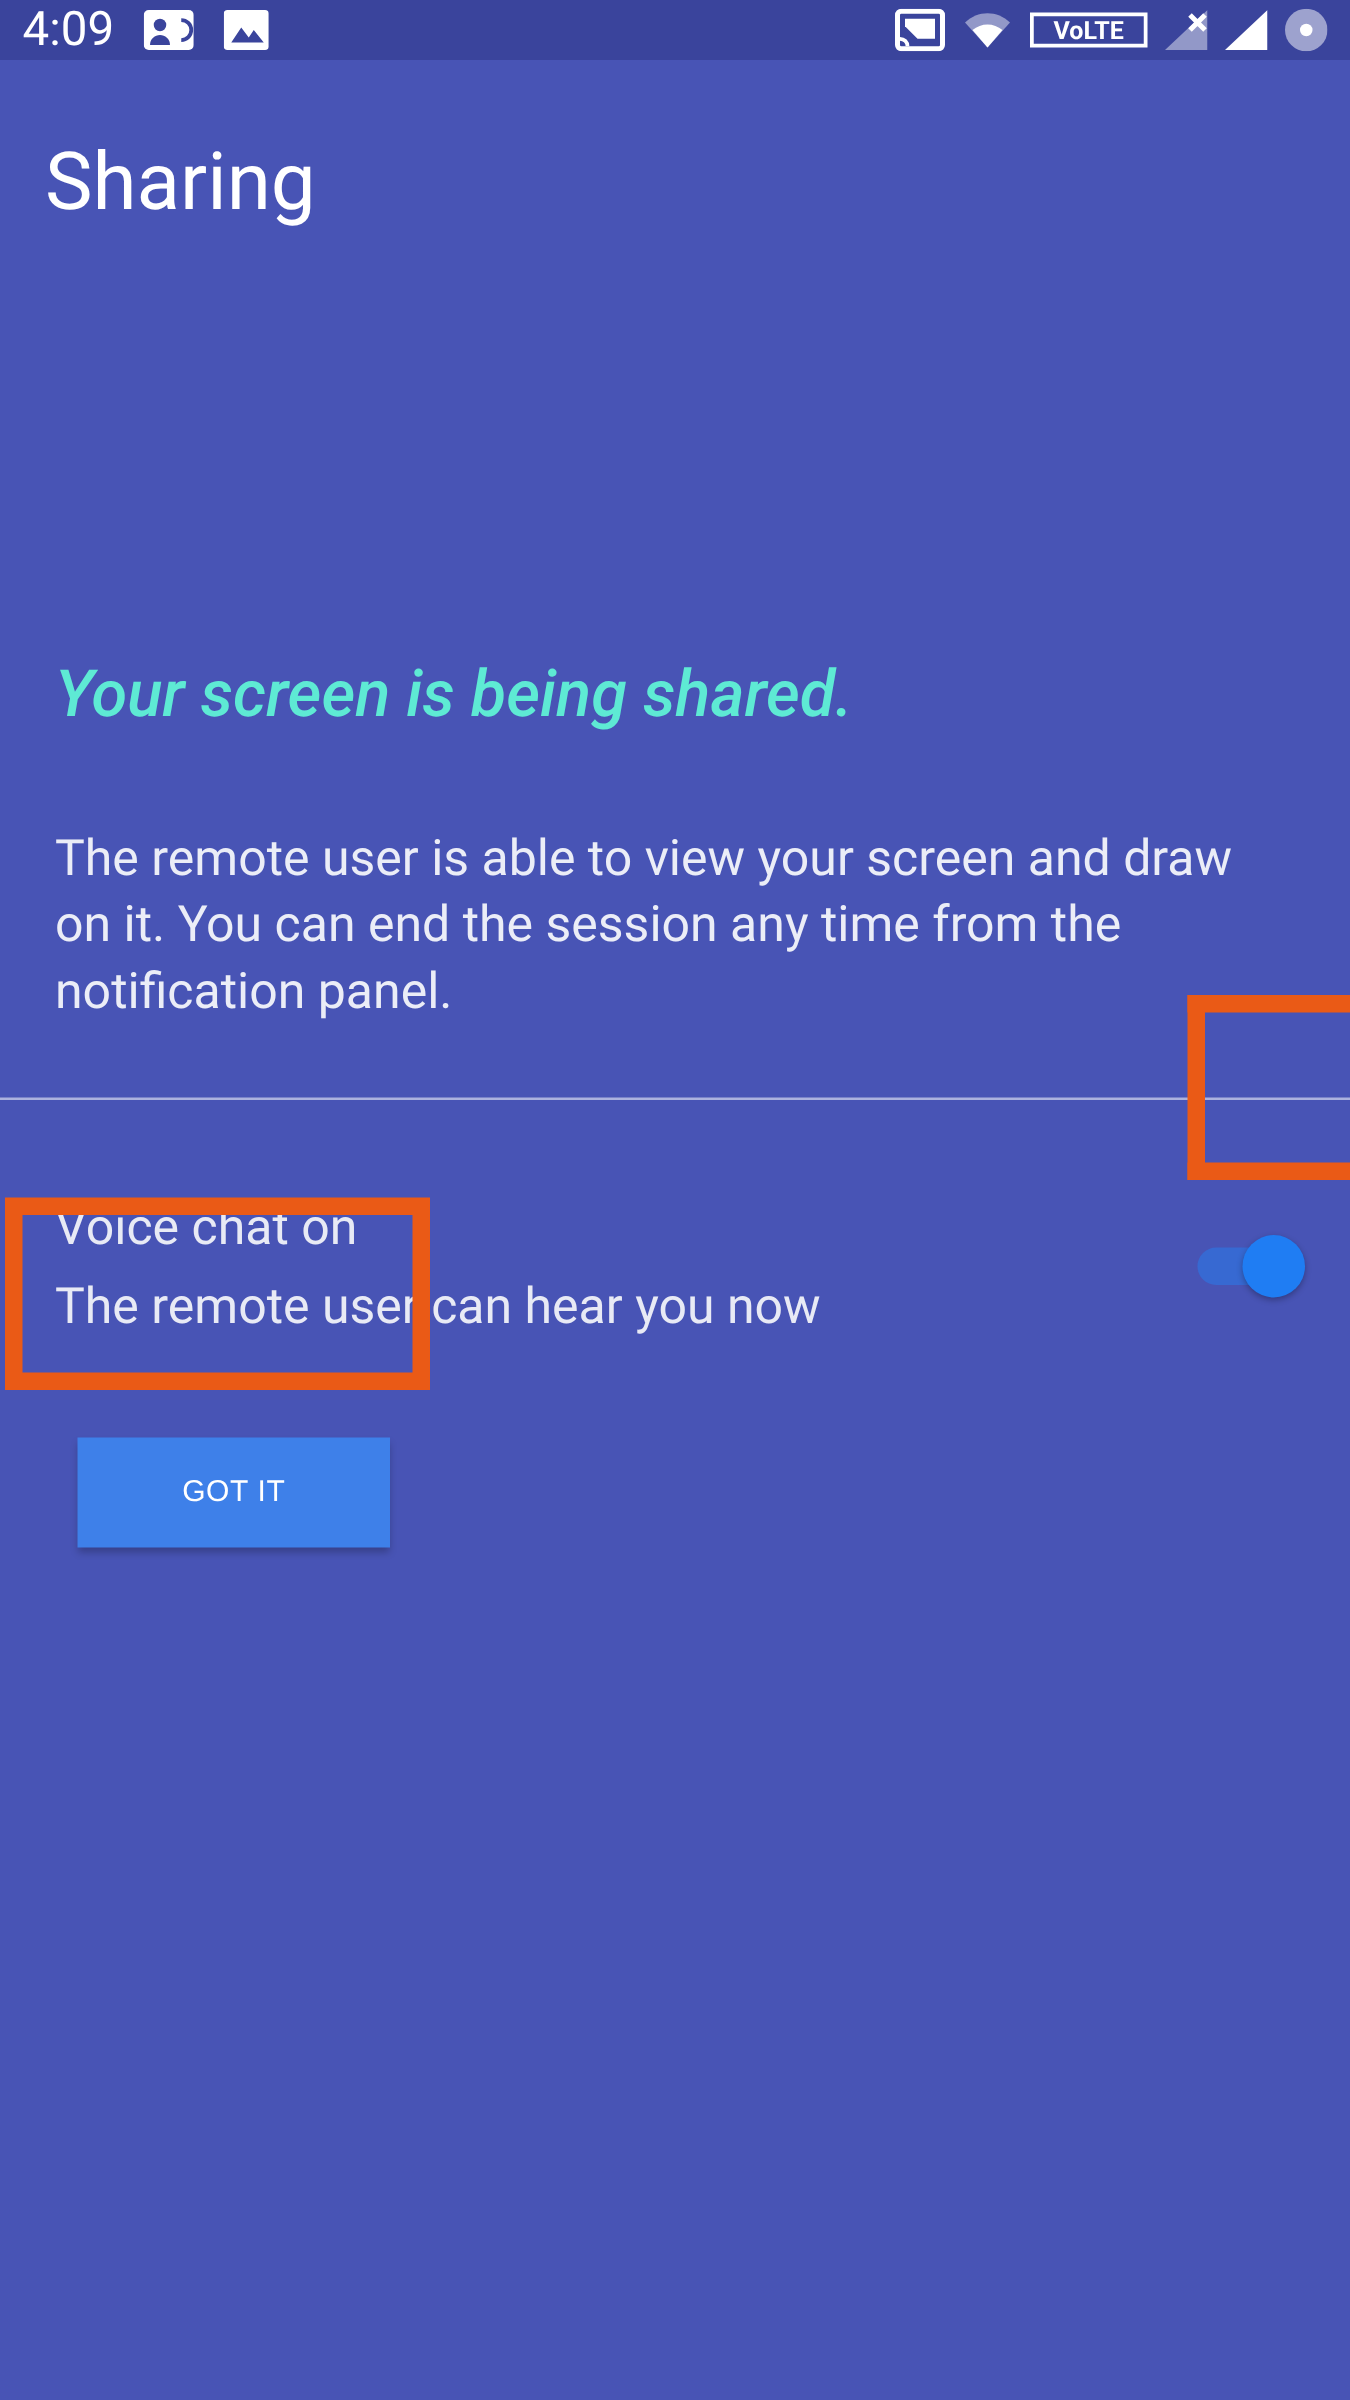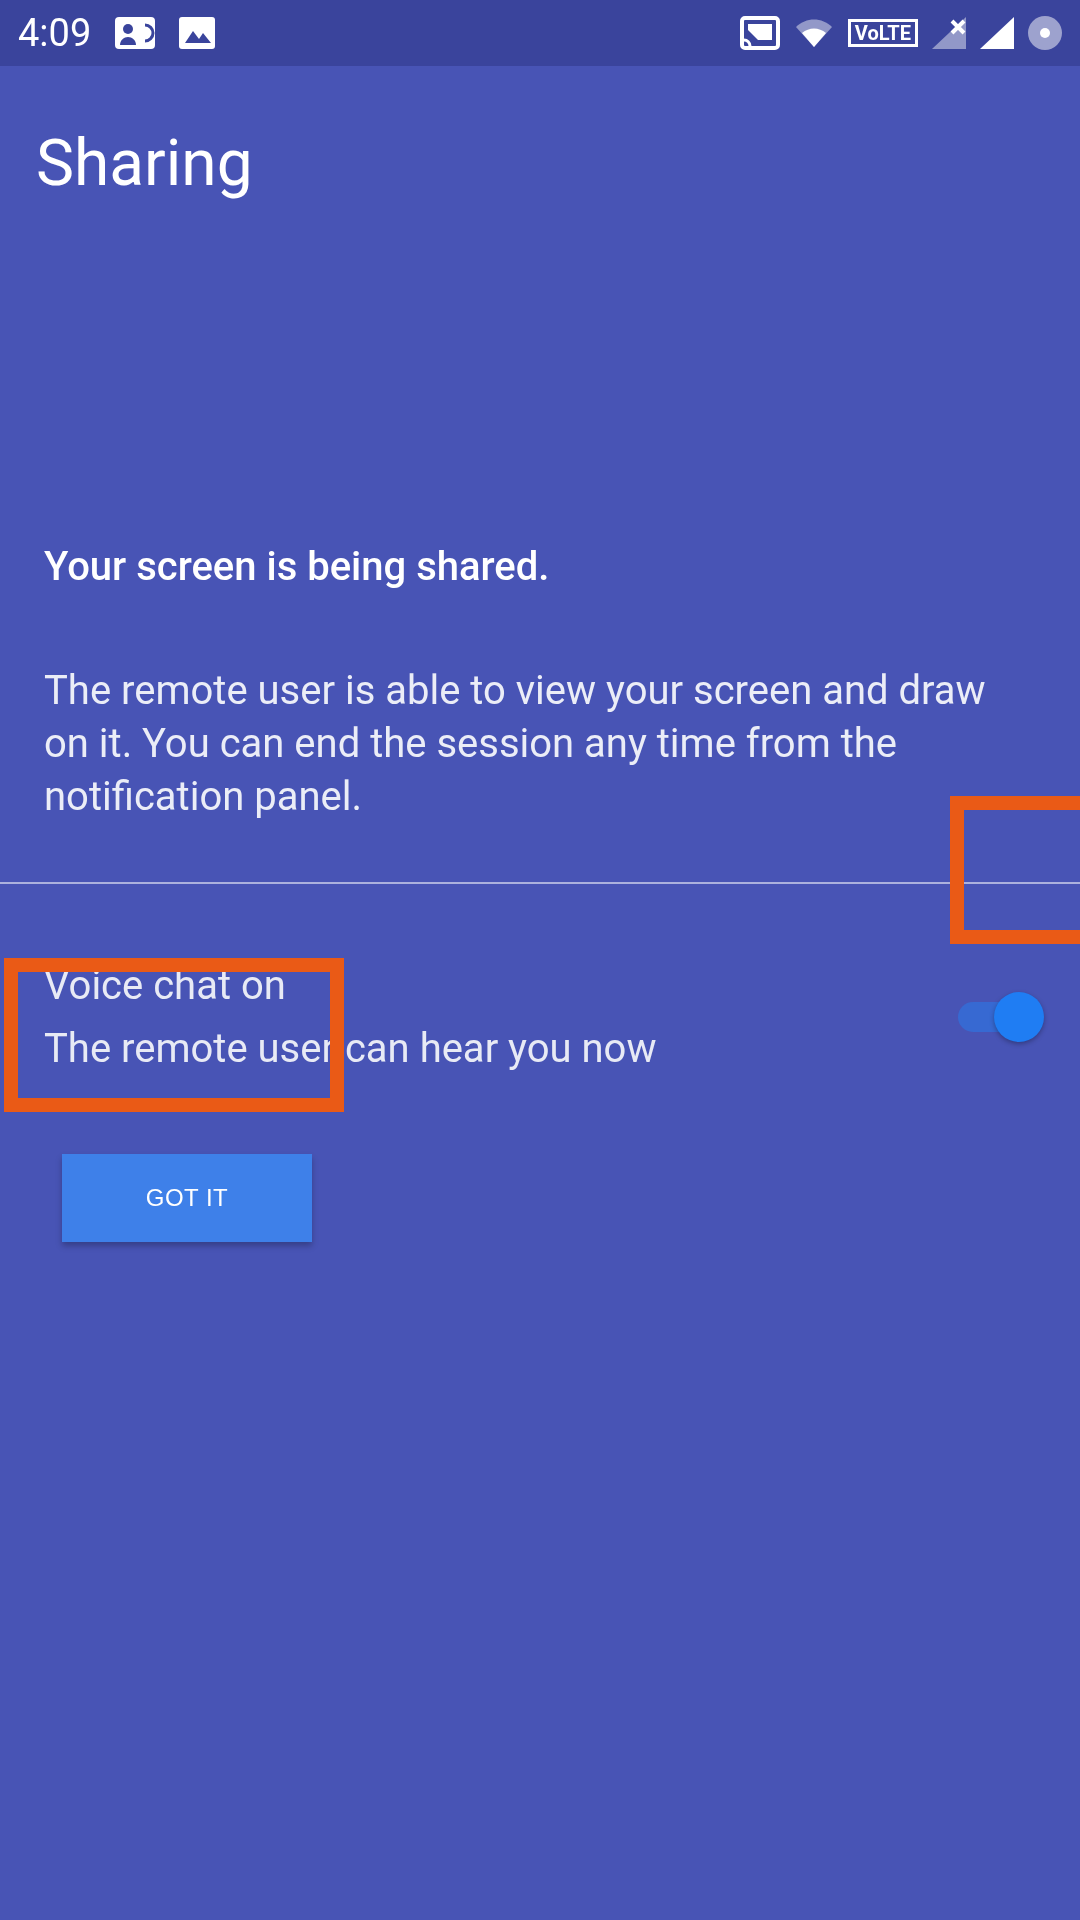--- a/index.html
+++ b/index.html
@@ -7,21 +7,21 @@
       width: 1080px;
       height: 1920px;
       background: #4854b5;
       font-family: Roboto, Arial, sans-serif;
       color: #fff;
       overflow: hidden;
       position: relative;
     }
     
     .status-bar {
-      height: 66px;
+      height: 48px;
       background: #3a449c;
       display: flex;
       align-items: center;
       justify-content: space-between;
       padding: 0 18px 0 18px;
       font-size: 38px;
       font-weight: 400;
     }
     .status-left {
       display: flex;
@@ -45,24 +45,25 @@
       padding: 60px 44px 10px 36px;
       font-size: 64px;
       font-weight: 400;
     }
 
     
     .body-area {
       padding: 0 44px;
     }
     .sharing-msg {
-      font-size: 40px;
+      font-size: 52px;
       font-weight: 500;
       margin-top: 332px;
-      color: #ffffff;
+      color: #5eead4;
+      font-style: italic;
     }
     .sharing-desc {
       font-size: 40px;
       font-weight: 400;
       margin-top: 74px;
       line-height: 1.33;
       color: #ebedf7;
       padding-right: 8px;
     }
 
@@ -188,21 +189,21 @@
         <polygon points="8,8 32,8 32,24 18,24 8,14" fill="#fff"></polygon>
         <path d="M4 30a6 6 0 0 1 6 6" fill="none" stroke="#fff" stroke-width="3" transform="translate(0,-6)"></path>
       </svg>
     </span>
     <span class="status-icon">
       <svg width="40" height="32" viewBox="0 0 40 32">
         <path d="M20 30 L2 10 C12 0 28 0 38 10 Z" fill="#fff" fill-opacity="0.45"></path>
         <path d="M20 30 L8 16 C15 10 25 10 32 16 Z" fill="#fff"></path>
       </svg>
     </span>
-    <span class="status-icon" style="border:3px solid #fff;padding:0 4px;font-size:20px;font-weight:700;line-height:22px;height:28px;">
+    <span class="status-icon" style="border:3px solid #fff;padding:0 16px;font-size:20px;font-weight:700;line-height:22px;height:28px;">
       <span>VoLTE</span>
     </span>
     <span class="status-icon">
       <svg width="34" height="32" viewBox="0 0 34 32">
         <polygon points="0,32 34,32 34,0" fill="#fff" fill-opacity="0.45"></polygon>
         <path d="M20 4 L32 16 M32 4 L20 16" stroke="#fff" stroke-width="4"></path>
       </svg>
     </span>
     <span class="status-icon">
       <svg width="34" height="32" viewBox="0 0 34 32">

